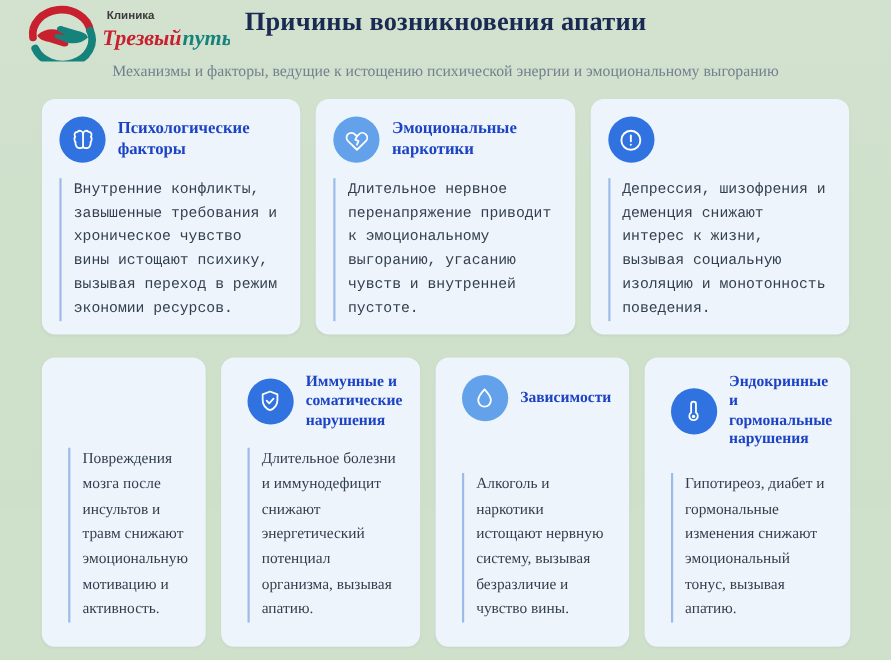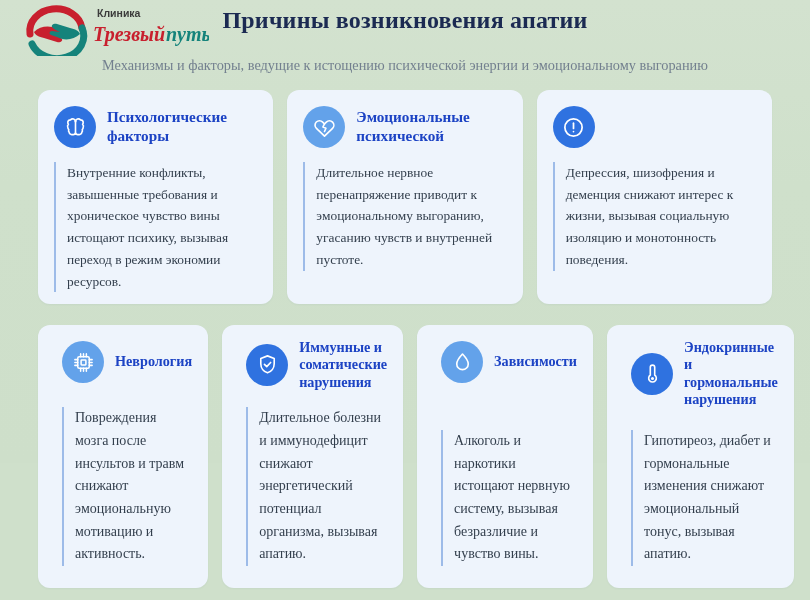--- a/index.html
+++ b/index.html
@@ -84,21 +84,21 @@
 
   .card {
     background: #eef4fc;
     border-radius: 12px;
     box-sizing: border-box;
     padding: 14px 16px 12px 16px;
     display: flex;
     flex-direction: column;
     box-shadow: 0 1px 2px rgba(40,70,110,0.05);
   }
-  .row-1 .card { flex: 1 1 0; }
+  .row-1 .card { flex: 1 1 0; gap: 12px; }
   .row-2 .card { flex: 1 1 0; padding-left: 24px; }
 
   .card-head {
     display: flex;
     align-items: center;
     gap: 11px;
     min-height: 46px;
   }
   .icon-circle {
     flex: 0 0 auto;
@@ -125,21 +125,21 @@
 
   .card-body {
     margin-top: auto;
     border-left: 2px solid #9dbbe8;
     padding-left: 11px;
     font-family: "Liberation Serif", serif;
     font-size: 13.4px;
     color: #333f4d;
     line-height: 1.62;
   }
-  .row-1 .card-body { margin-top: 12px; }
+  .row-1 .card-body { margin-top: 0; font-family: Liberation Mono, monospace; }
   .row-2 .card-body { margin-bottom: 10px; }
   .row-2 .card-body { font-size: 14px; }
 
   .spacer { flex: 1 1 auto; }
 </style>
 </head>
 <body>
 
 <div id="page">
 
@@ -186,21 +186,21 @@
     </div>
 
     <div class="card">
       <div class="card-head">
         <div class="icon-circle" style="background:#63a2ea">
           <svg viewBox="0 0 24 24" fill="none" stroke="#ffffff" stroke-width="1.7" stroke-linecap="round" stroke-linejoin="round">
             <path d="M20.4 6.4a4.6 4.6 0 0 0-6.5 0L12 8.3l-1.9-1.9a4.6 4.6 0 1 0-6.5 6.5l1.9 1.9L12 21l6.5-6.2 1.9-1.9a4.6 4.6 0 0 0 0-6.5z"></path>
             <path d="M12 8.3l-1.6 3.1 3.1 1.4L12 16.2"></path>
           </svg>
         </div>
-        <div class="card-title">Эмоциональные психической</div>
+        <div class="card-title">Эмоциональные наркотики</div>
       </div>
       <div class="card-body">Длительное нервное перенапряжение приводит к эмоциональному выгоранию, угасанию чувств и внутренней пустоте.</div>
     </div>
 
     <div class="card">
       <div class="card-head">
         <div class="icon-circle" style="background:#2f72e0">
           <svg viewBox="0 0 24 24" fill="none" stroke="#ffffff" stroke-width="1.8" stroke-linecap="round" stroke-linejoin="round">
             <circle cx="12" cy="12" r="9"></circle>
             <line x1="12" y1="7.5" x2="12" y2="13"></line>
@@ -209,41 +209,20 @@
         </div>
       </div>
       <div class="card-body">Депрессия, шизофрения и деменция снижают интерес к жизни, вызывая социальную изоляцию и монотонность поведения.</div>
     </div>
 
   </div>
 
   <div class="row row-2">
 
     <div class="card">
-      <div class="card-head">
-        <div class="icon-circle" style="background:#63a2ea">
-          <svg viewBox="0 0 24 24" fill="none" stroke="#ffffff" stroke-width="1.6" stroke-linecap="round" stroke-linejoin="round">
-            <rect x="6" y="6" width="12" height="12" rx="1.5"></rect>
-            <rect x="9.5" y="9.5" width="5" height="5" rx="0.6"></rect>
-            <line x1="9" y1="3" x2="9" y2="6"></line>
-              <line x1="12" y1="3" x2="12" y2="6"></line>
-              <line x1="15" y1="3" x2="15" y2="6"></line>
-            <line x1="9" y1="18" x2="9" y2="21"></line>
-              <line x1="12" y1="18" x2="12" y2="21"></line>
-              <line x1="15" y1="18" x2="15" y2="21"></line>
-            <line x1="3" y1="9" x2="6" y2="9"></line>
-              <line x1="3" y1="12" x2="6" y2="12"></line>
-              <line x1="3" y1="15" x2="6" y2="15"></line>
-            <line x1="18" y1="9" x2="21" y2="9"></line>
-              <line x1="18" y1="12" x2="21" y2="12"></line>
-              <line x1="18" y1="15" x2="21" y2="15"></line>
-          </svg>
-        </div>
-        <div class="card-title">Неврология</div>
-      </div>
       <div class="spacer"></div>
       <div class="card-body">Повреждения мозга после инсультов и травм снижают эмоциональную мотивацию и активность.</div>
     </div>
 
     <div class="card">
       <div class="card-head">
         <div class="icon-circle" style="background:#2f72e0">
           <svg viewBox="0 0 24 24" fill="none" stroke="#ffffff" stroke-width="1.7" stroke-linecap="round" stroke-linejoin="round">
             <path d="M12 3l7 2.7v5.6c0 4.3-2.9 8.2-7 9.4-4.1-1.2-7-5.1-7-9.4V5.7L12 3z"></path>
             <polyline points="8.8,11.8 11.2,14.2 15.3,9.9"></polyline>

